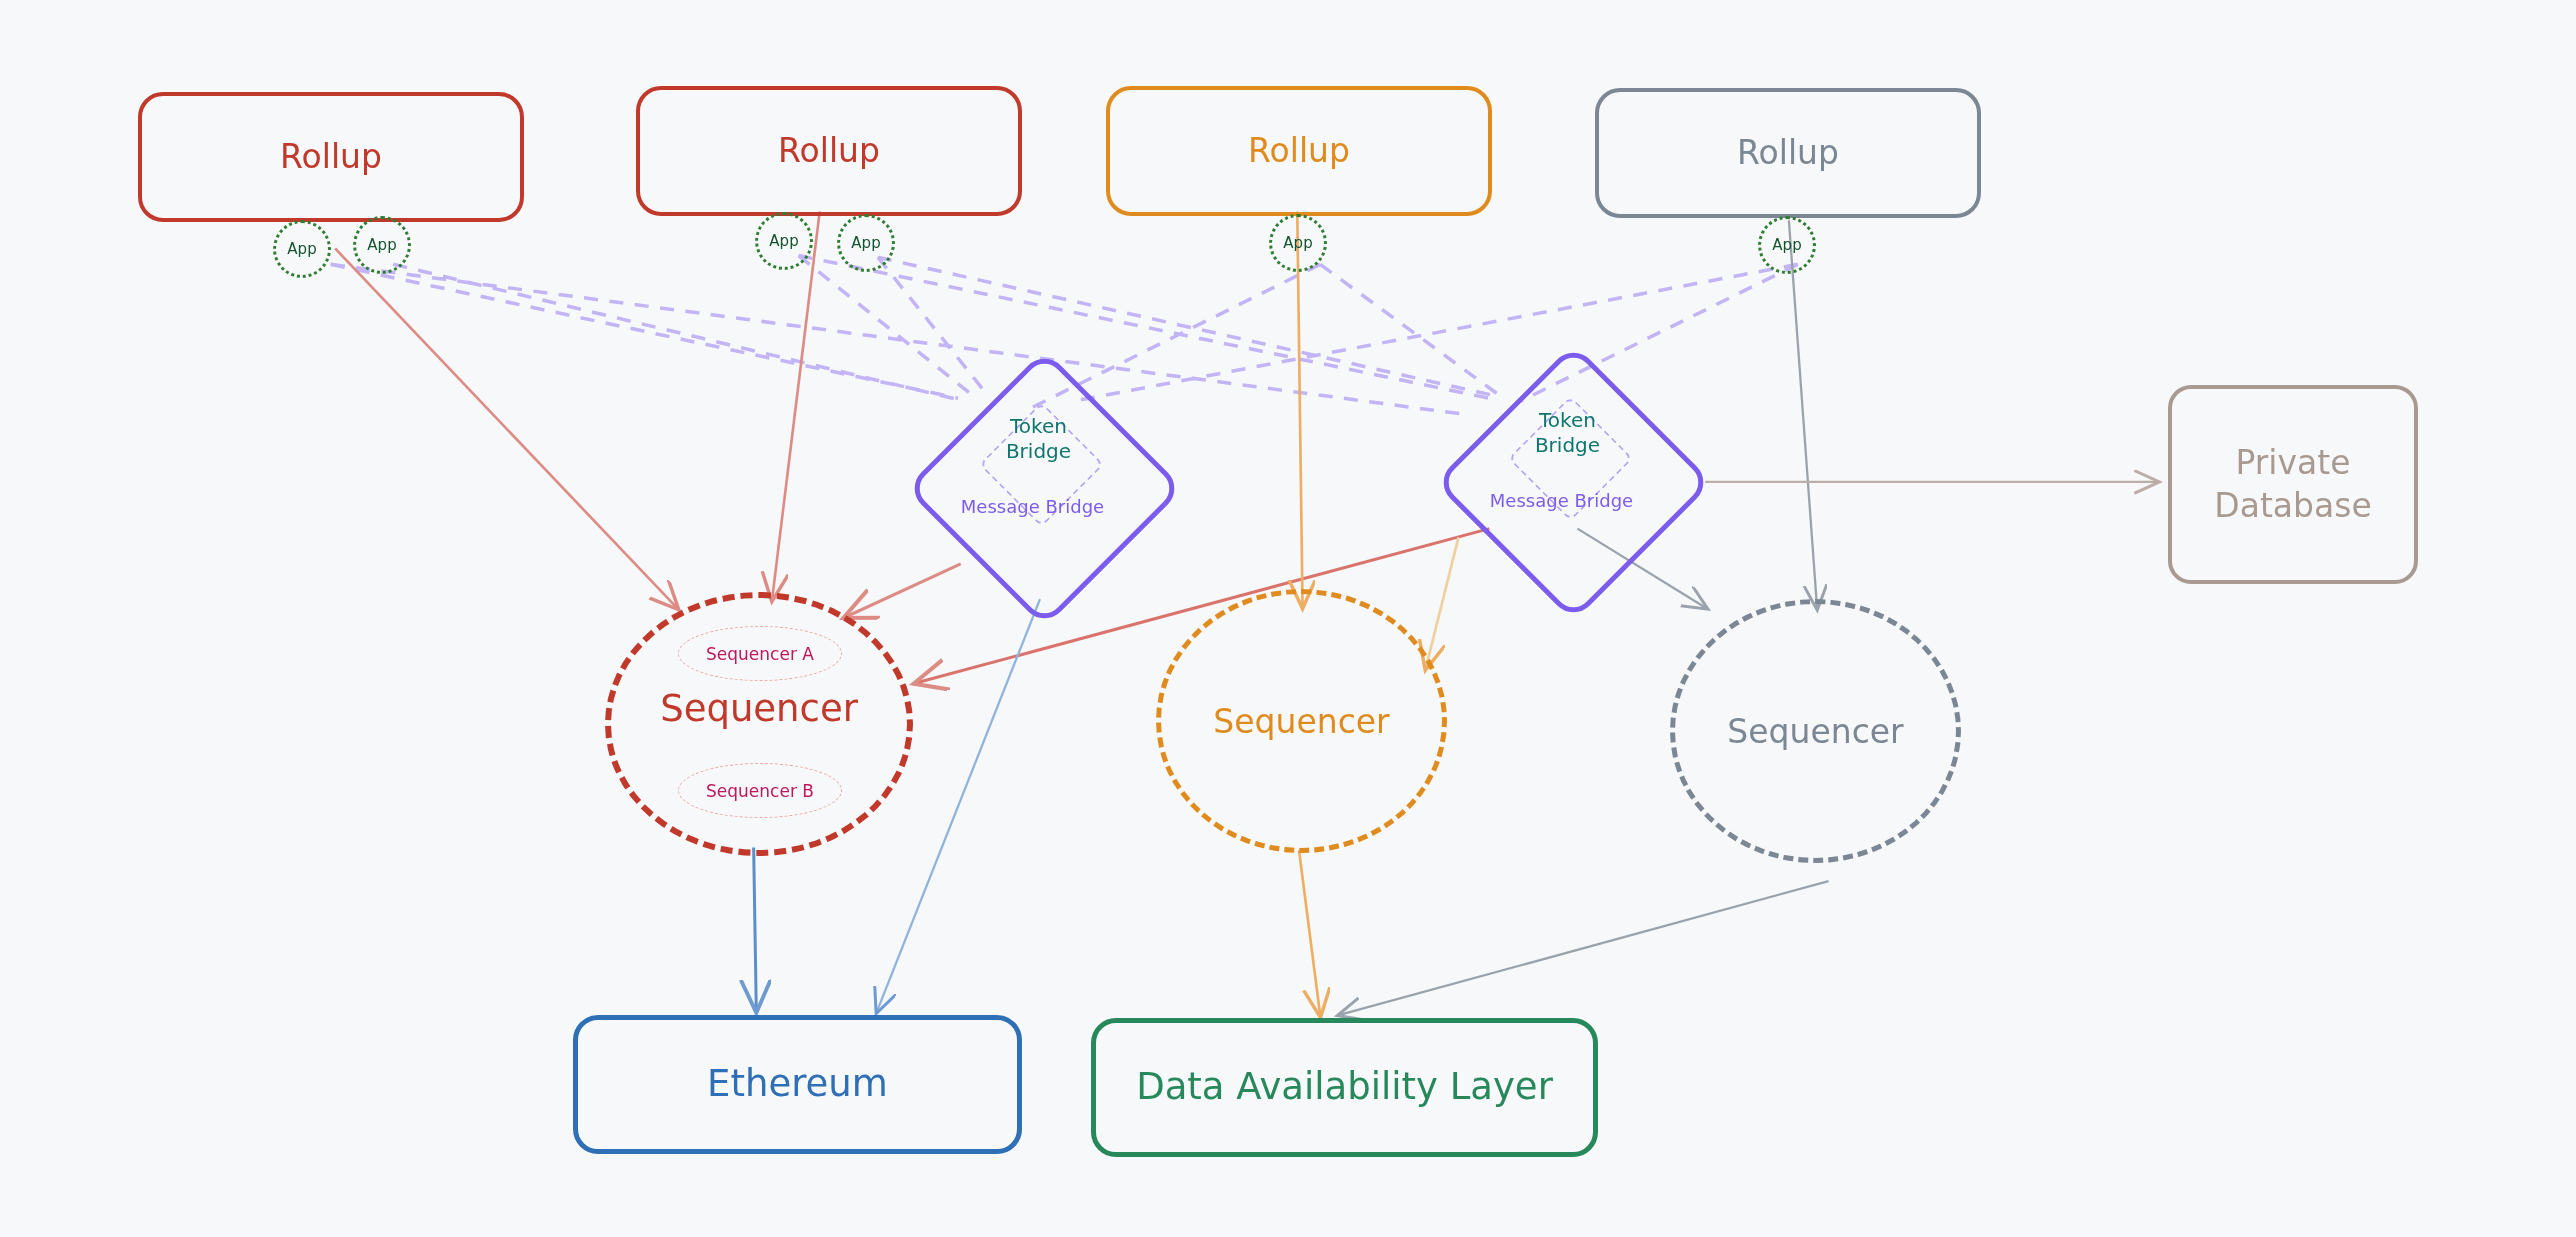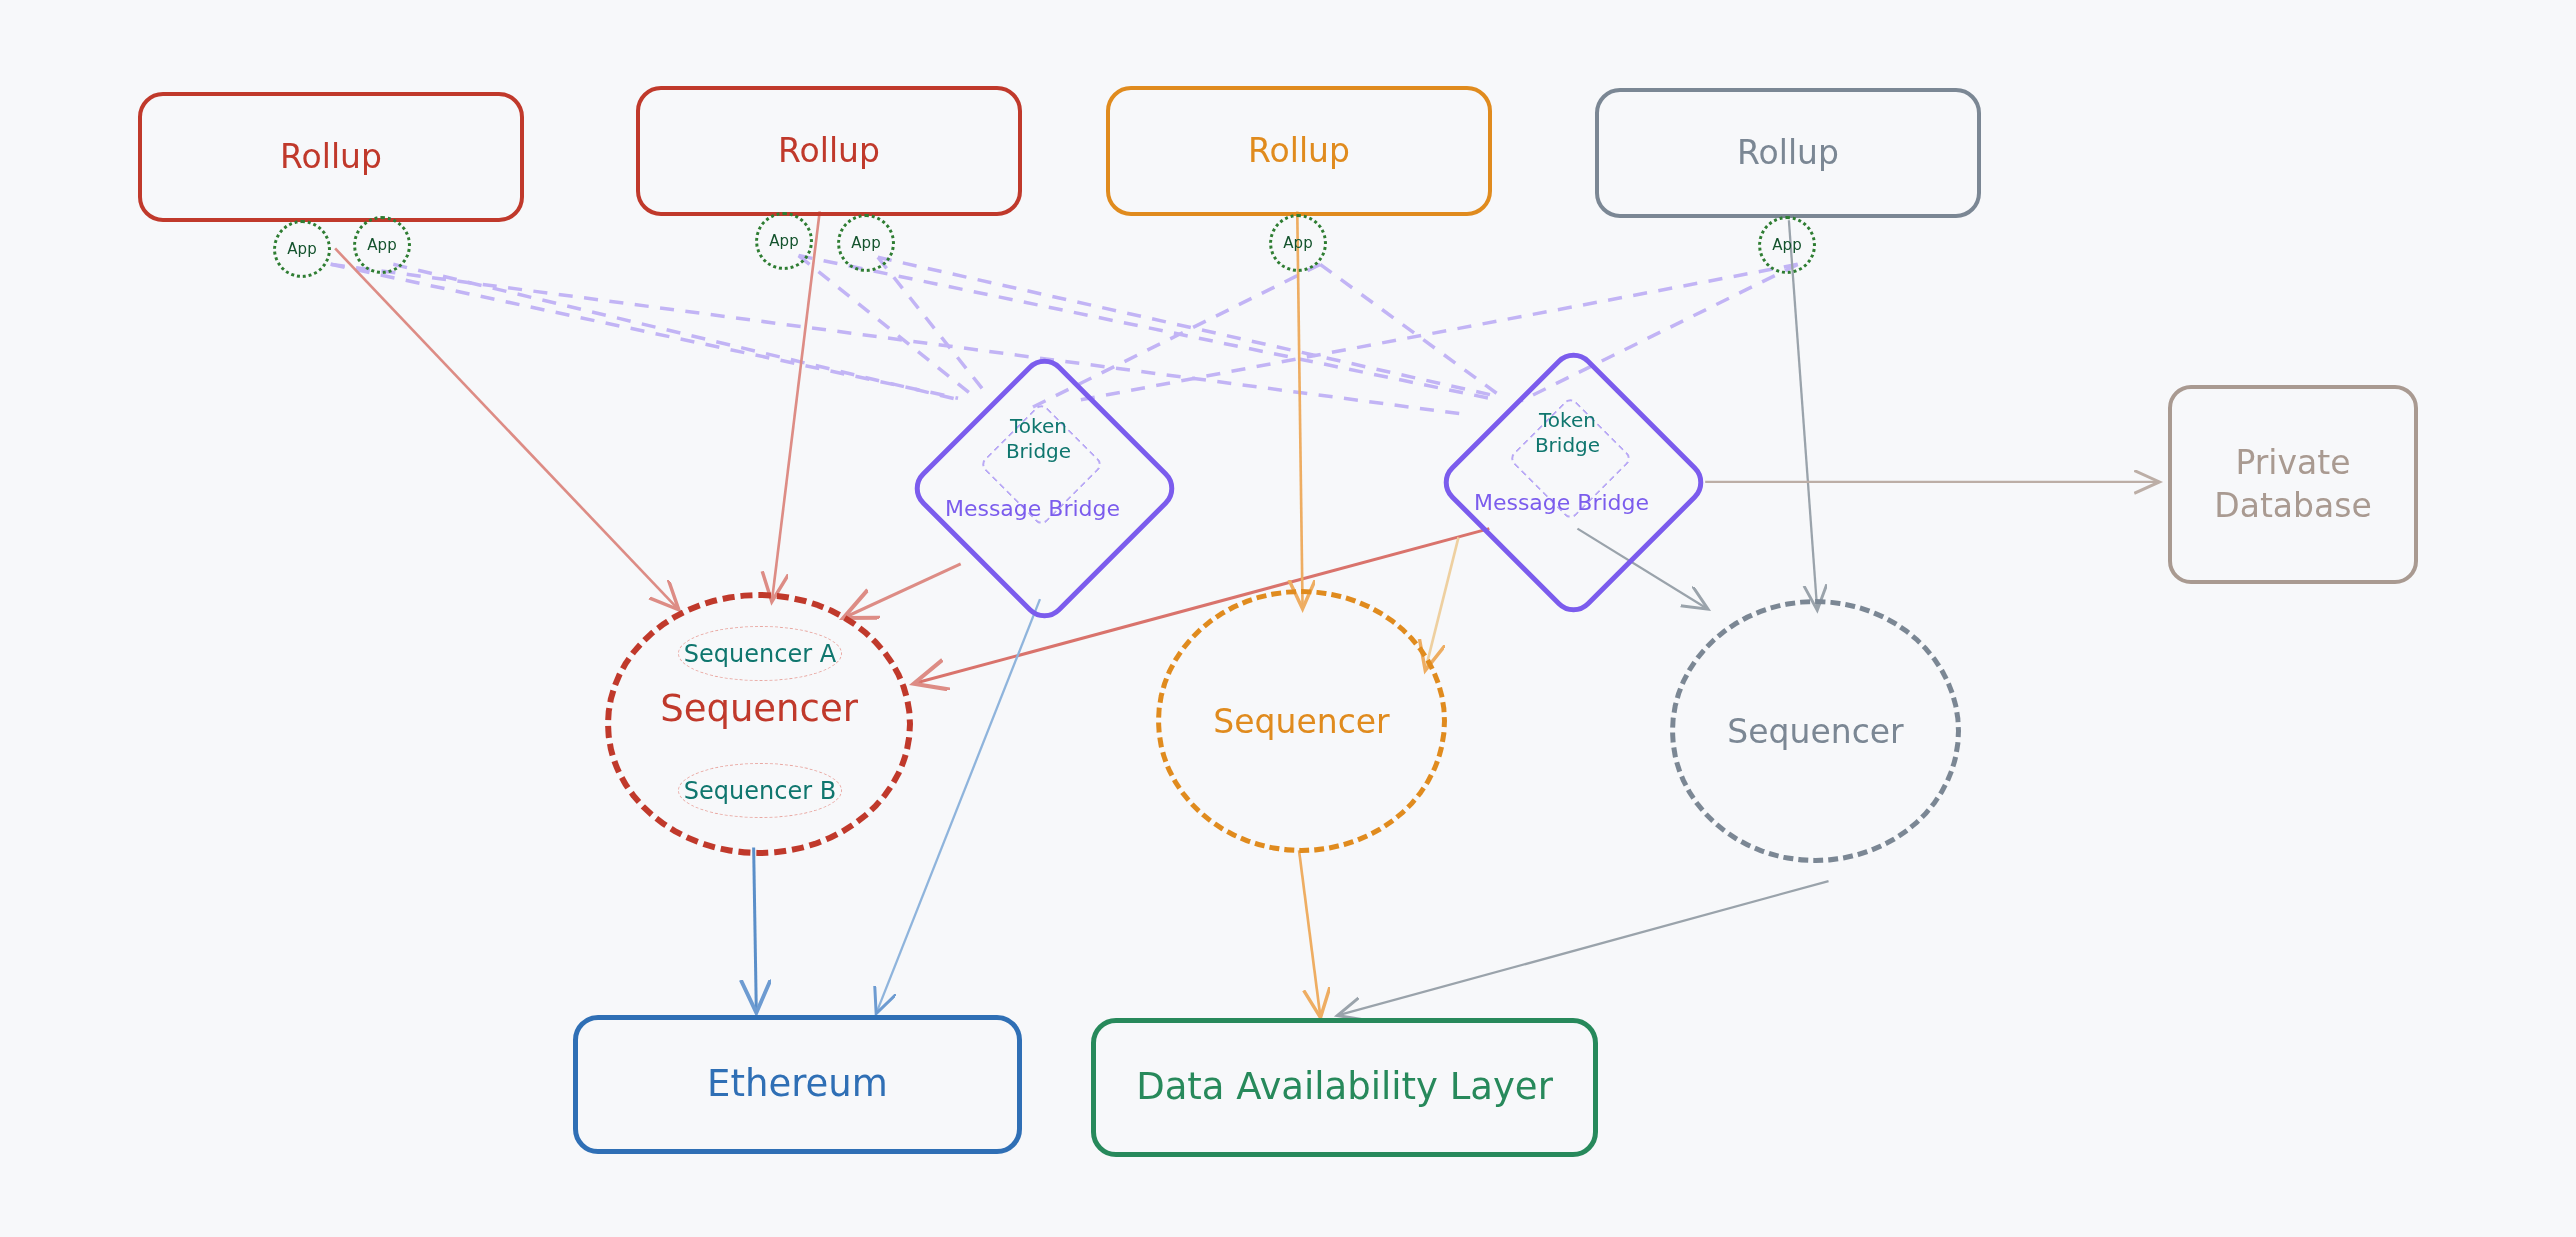--- a/index.html
+++ b/index.html
@@ -35,32 +35,32 @@
   .diamond-wrap{position:absolute;width:291px;height:264px;}
   .diamond{position:absolute;left:50%;top:50%;width:187px;height:187px;
            margin-left:-93px;margin-top:-93px;
            transform:rotate(45deg);
            border:5.3px solid #7b5ced;border-radius:23px;background:transparent;}
   .inner-diamond{position:absolute;left:50%;top:26%;width:85px;height:85px;
            margin-left:-42px;transform:rotate(45deg);
            border:2.6px dashed #b9a9f5;border-radius:8.8px;}
   .inner-lbl{position:absolute;left:0;right:0;top:24%;font-size:20px;color:#0f766e;
            line-height:1.25;text-align:center;}
-  .mb-lbl{position:absolute;left:0;right:12px;top:55%;font-size:22px;color:#7b5ced;text-align:center;}
+  .mb-lbl{position:absolute;left:0;right:12px;top:55%;font-size:18px;color:#7b5ced;text-align:center;}
 
   
   .seq{border-radius:50%;background:transparent;}
   .seq .lbl{font-size:33px;}
 
   .shared{width:308px;height:264px;border:6.2px dashed #c0392b;}
   .shared-title{position:absolute;left:0;right:0;top:44%;transform:translateY(-50%);
       font-size:37px;color:#c0392b;line-height:1.22;text-align:center;font-weight:normal;}
   .sub-ell{position:absolute;left:50%;width:162px;height:53px;margin-left:-81px;
       border:1.8px dashed #e9a8a2;border-radius:50%;display:flex;align-items:center;justify-content:center;}
-  .sub-ell .lbl{font-size:24px;color:#0f766e;}
+  .sub-ell .lbl{font-size:17px;color:#be185d;}
 
   .seq-orange{width:291px;height:264px;border:5.3px dashed #e08b1e;}
   .seq-orange .lbl{color:#e08b1e;}
   .seq-gray{width:291px;height:264px;border:5.3px dashed #7b8794;}
   .seq-gray .lbl{color:#7b8794;}
 </style>
 </head>
 <body>
 
 <div id="canvas">

